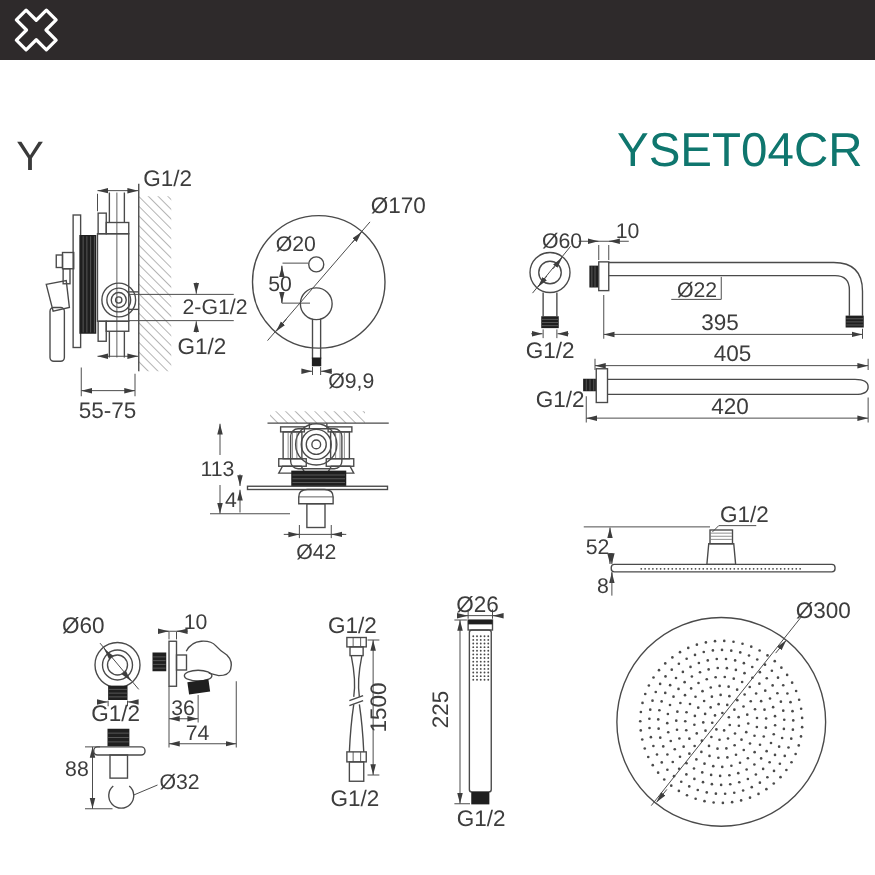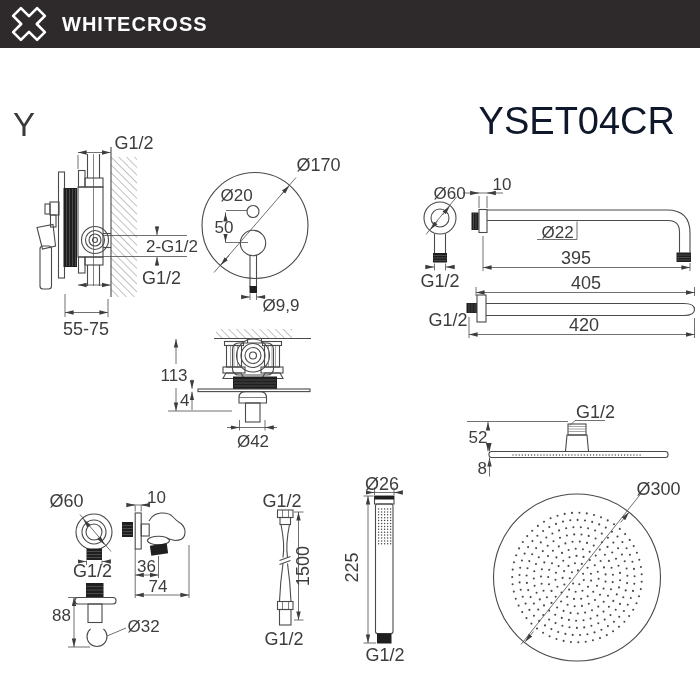--- a/index.html
+++ b/index.html
@@ -3,41 +3,40 @@
 <meta charset="utf-8">
 <style>
   html,body{margin:0;padding:0;background:#fff;}
   #page{position:relative;width:700px;height:700px;background:#fff;overflow:hidden;
         font-family:"Liberation Sans",sans-serif;}
   #topbar{position:absolute;left:0;top:0;width:700px;height:48px;background:#2e2a2b;
           display:flex;align-items:center;}
   #topbar .brand{color:#fff;font-size:20px;font-weight:bold;letter-spacing:1px;margin-left:2px;}
   #titlerow{position:absolute;left:0;top:48px;width:700px;height:60px;}
   #series{position:absolute;left:13px;top:58px;font-size:33px;color:#3a3a3a;}
-  #code{position:absolute;right:25px;top:52px;font-size:38px;color:#0f172a;}
+  #code{position:absolute;right:10px;top:52px;font-size:38px;color:#0f766e;}
   svg{position:absolute;left:0;top:0;}
   .ln{fill:none;stroke:#4a4a4a;stroke-width:1.1;}
   .lt{fill:none;stroke:#4a4a4a;stroke-width:0.7;}
   .dim{fill:none;stroke:#4d4d4d;stroke-width:0.8;}
   .df{fill:#1f1f1f;stroke:none;}
   .st{fill:none;stroke:#6a6a6a;stroke-width:0.6;}
   .tx{font-family:"Liberation Sans",sans-serif;font-size:17px;fill:#3d3d3d;}
   .tx2{font-family:"Liberation Sans",sans-serif;font-size:18px;fill:#3d3d3d;}
   .dots{fill:#4a4a4a;stroke:none;}
 </style>
 </head>
 <body>
 
 <div id="page">
 
   <div id="topbar">
     <svg width="60" height="48" viewBox="0 0 60 48" style="position:static">
       <path d="M20.9,8.1 L29,16.2 L37.1,8.1 L44.9,15.9 L36.8,24 L44.9,32.1 L37.1,39.9 L29,31.8 L20.9,39.9 L13.1,32.1 L21.2,24 L13.1,15.9 Z" fill="none" stroke="#ffffff" stroke-width="2.6" stroke-linejoin="round"></path>
     </svg>
-    <span class="brand">WHITECROSS</span>
   </div>
 
   <div id="titlerow">
     <span id="series">Y</span>
     <span id="code">YSET04CR</span>
   </div>
 
   <svg width="700" height="700" viewBox="0 0 700 700">
     <defs>
       <pattern id="hatch" width="5.5" height="5.5" patternUnits="userSpaceOnUse" patternTransform="rotate(-45)">

